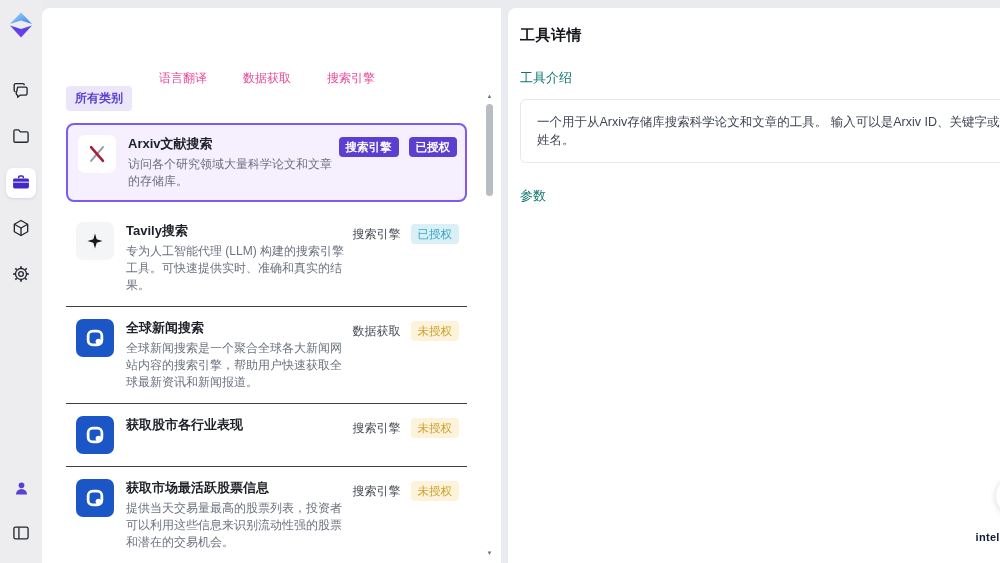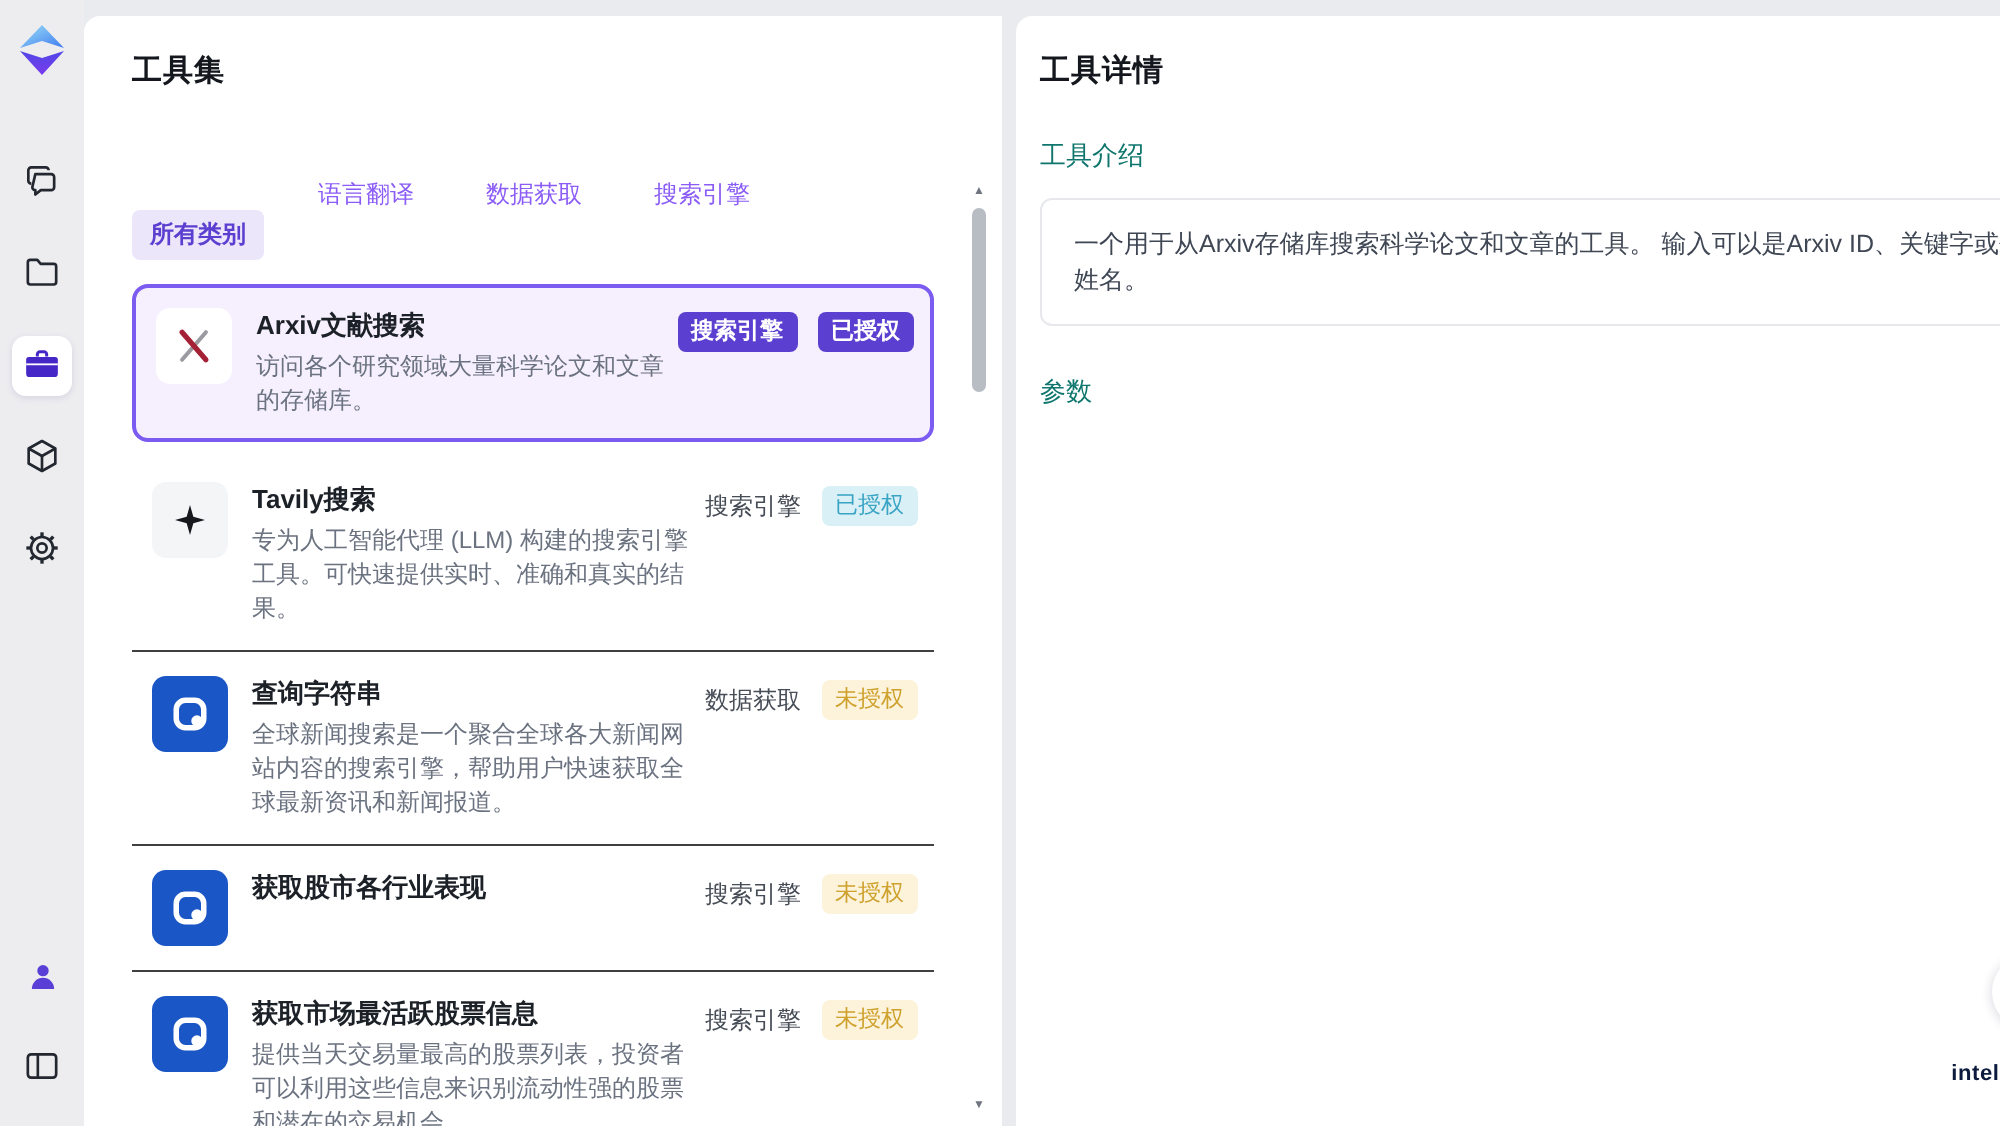--- a/index.html
+++ b/index.html
@@ -17,21 +17,21 @@
 
   
   .panel { position:absolute; top:8px; height:555px; background:#ffffff; }
   .panel.left  { left:42px;  width:459px; border-radius:8px 0 0 0; padding:18px 20px 0 24px; }
   .panel.right { left:508px; width:548px; border-radius:8px 0 0 0; padding:18px 4px 0 12px; }
 
   .page-title { font-size:15px; font-weight:800; color:#14171d; letter-spacing:.5px; }
 
   
   .tabs { display:flex; align-items:center; gap:18px; margin-top:20px; }
-  .tab { border:none; background:transparent; font-size:12px; color:#8b5cf6; cursor:pointer; padding:4px 9px; border-radius:4px; font-family:inherit; }
+  .tab { border:none; background:transparent; font-size:12px; color:#ec4899; cursor:pointer; padding:4px 9px; border-radius:4px; font-family:inherit; }
   .tab.active { background:var(--tab-active-bg); color:var(--accent-purple); font-weight:700;margin-top:40px; }
 
   
   .tool-list { margin-top:12px; height:438px; overflow:hidden; padding-right:14px; }
   .tool { display:flex; align-items:flex-start; padding:12px 8px 12px 10px; cursor:pointer; background:#fff; border-bottom:1px solid #404040; }
   .tool.selected { border:2px solid var(--selected-card-border); background:var(--selected-card-bg); border-radius:8px; margin-bottom:8px; padding:10px 8px 10px 10px; }
   .tile { width:38px; height:38px; border-radius:7px; background:#f4f5f7; display:flex; align-items:center; justify-content:center; margin-right:12px; flex:none; }
   .tile.arxiv { background:#ffffff; }
   .tile.qnews { background:var(--news-blue); }
   .t-main { flex:1 1 auto; min-width:0; }
@@ -144,21 +144,20 @@
         <button class="rail-btn">
           <span><svg viewBox="0 0 24 24" width="20" height="20" fill="none" stroke="#23272f" stroke-width="1.6">
               <rect x="3.5" y="5" width="17" height="14" rx="2"></rect>
               <path d="M9.5 5 V19"></path>
             </svg></span>
         </button>
       </div>
   </aside>
 
   <section class="panel left">
-    <h1 class="page-title">工具集</h1>
     <div class="tabs">
         <button class="tab active">所有类别</button>
         <button class="tab">语言翻译</button>
         <button class="tab">数据获取</button>
         <button class="tab">搜索引擎</button>
       </div>
     <div class="tool-list">
         <div class="tool selected">
           <div class="tile arxiv">
             <svg viewBox="0 0 24 24" width="22" height="22">
@@ -191,21 +190,21 @@
           </div>
         </div>
         <div class="tool">
           <div class="tile qnews">
             <svg viewBox="0 0 24 24" width="22" height="22">
               <rect x="4.5" y="4.5" width="15" height="15" rx="5" fill="none" stroke="#ffffff" stroke-width="3"></rect>
               <circle cx="15.8" cy="15.8" r="3.1" fill="#ffffff"></circle>
             </svg>
           </div>
           <div class="t-main">
-            <div class="t-name">查询字符串</div>
+            <div class="t-name">全球新闻搜索</div>
             <div class="t-desc">全球新闻搜索是一个聚合全球各大新闻网站内容的搜索引擎，帮助用户快速获取全球最新资讯和新闻报道。</div>
           </div>
           <div class="t-badges">
             <span class="cat">数据获取</span>
             <span class="pill warn">未授权</span>
           </div>
         </div>
         <div class="tool">
           <div class="tile qnews">
             <svg viewBox="0 0 24 24" width="22" height="22">

